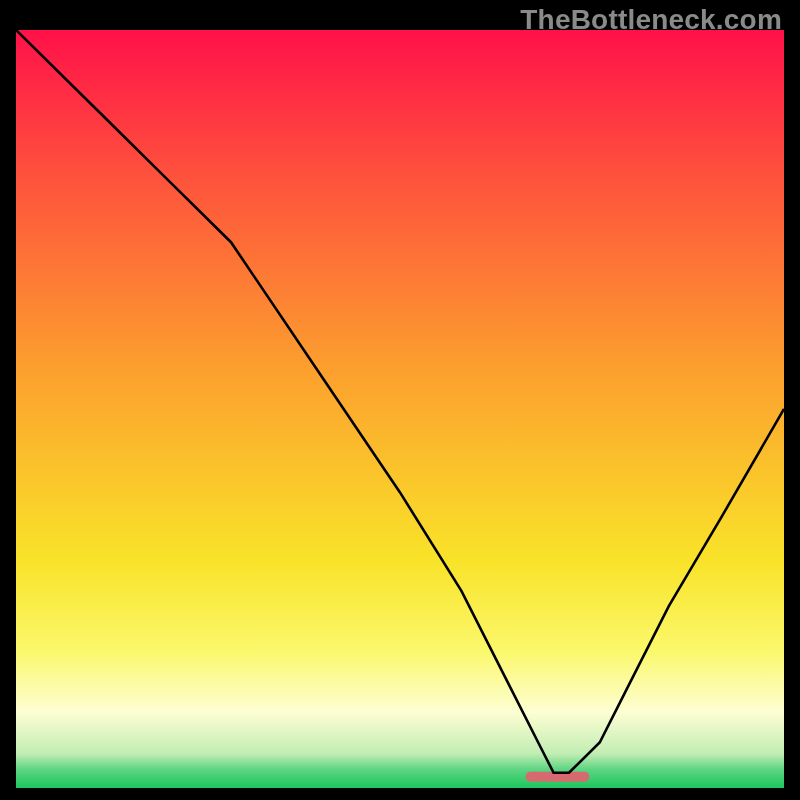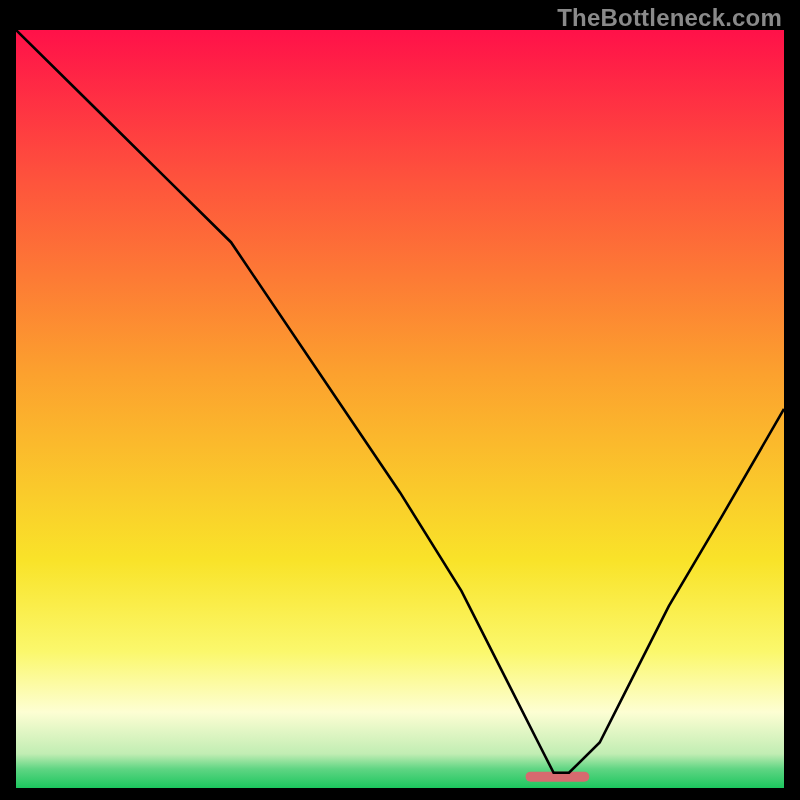--- a/index.html
+++ b/index.html
@@ -23,21 +23,21 @@
     left: 0;
     top: 0;
     width: 768px;
     height: 758px;
   }
   .watermark {
     position: absolute;
     top: 4px;
     right: 18px;
     font-family: Arial, Helvetica, sans-serif;
-    font-size: 24px;
+    font-size: 28px;
     font-weight: 600;
     color: #8a8a8a;
     letter-spacing: 0.2px;
   }
 </style>
 </head>
 <body>
 
 <div class="frame">
   <svg class="plot-area" viewBox="0 0 768 758" preserveAspectRatio="none">

